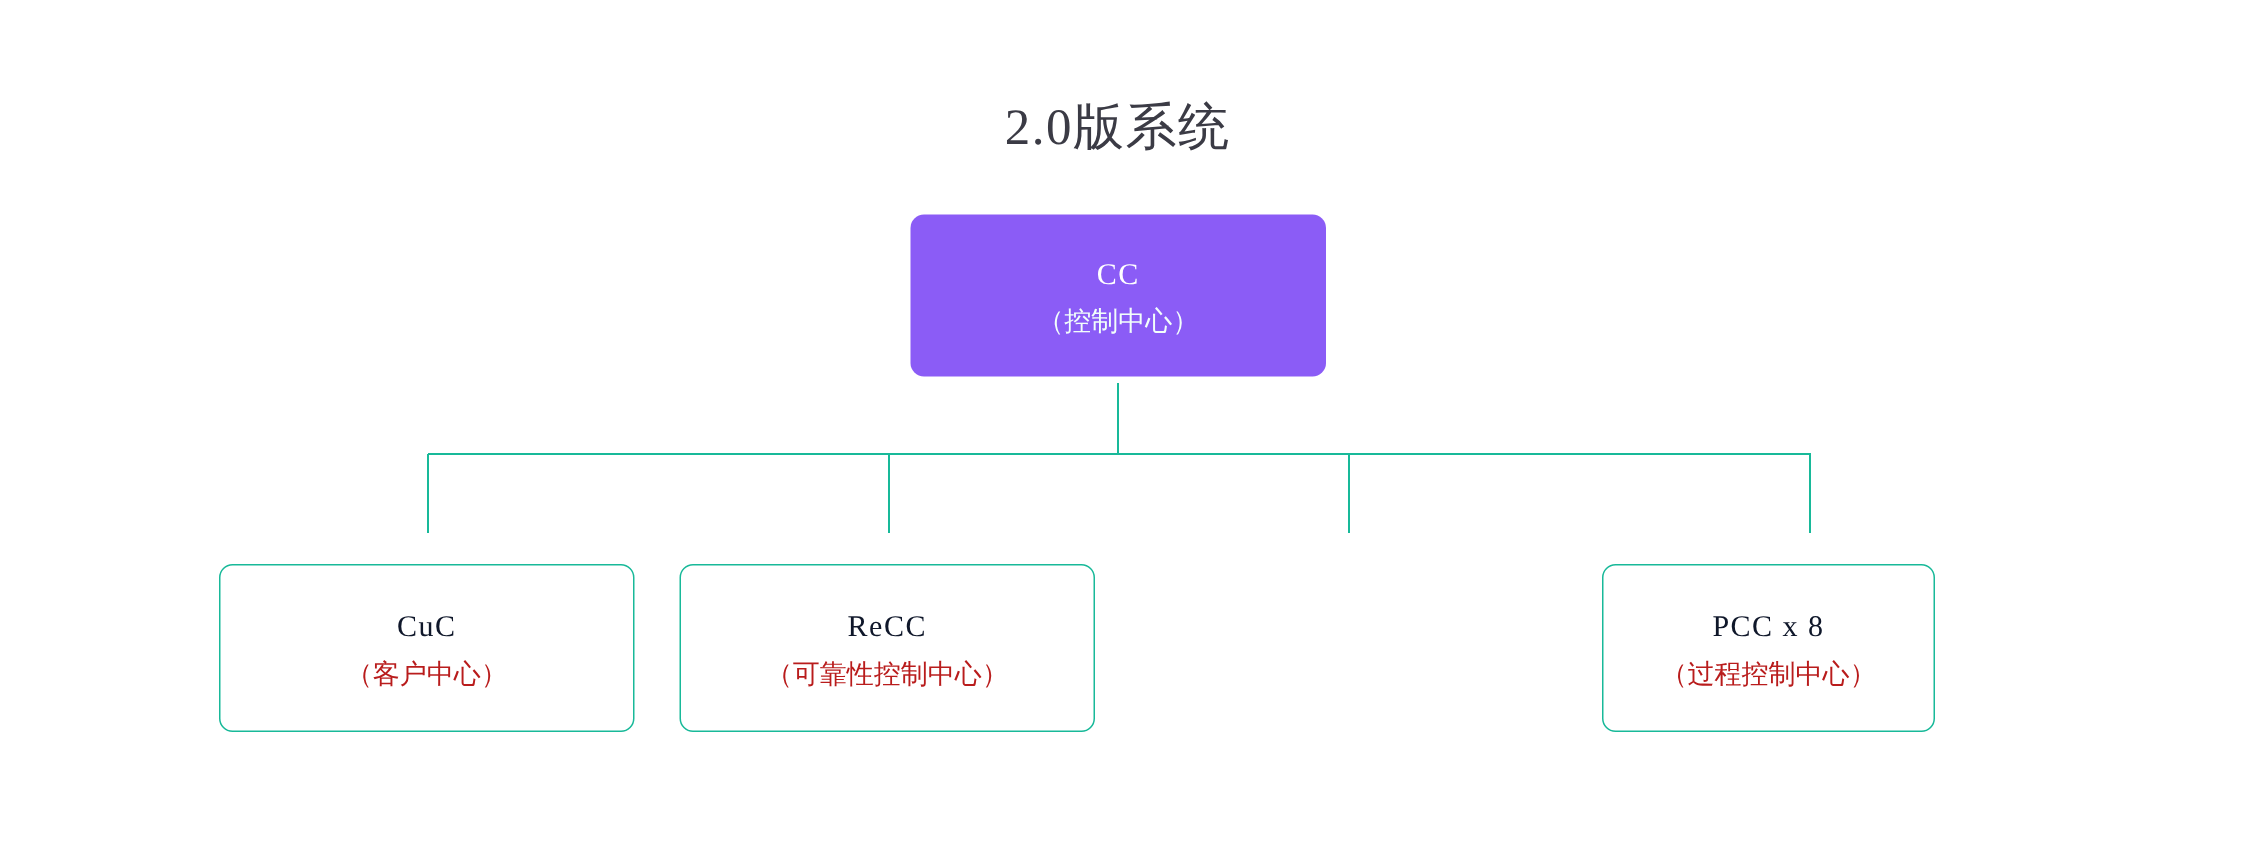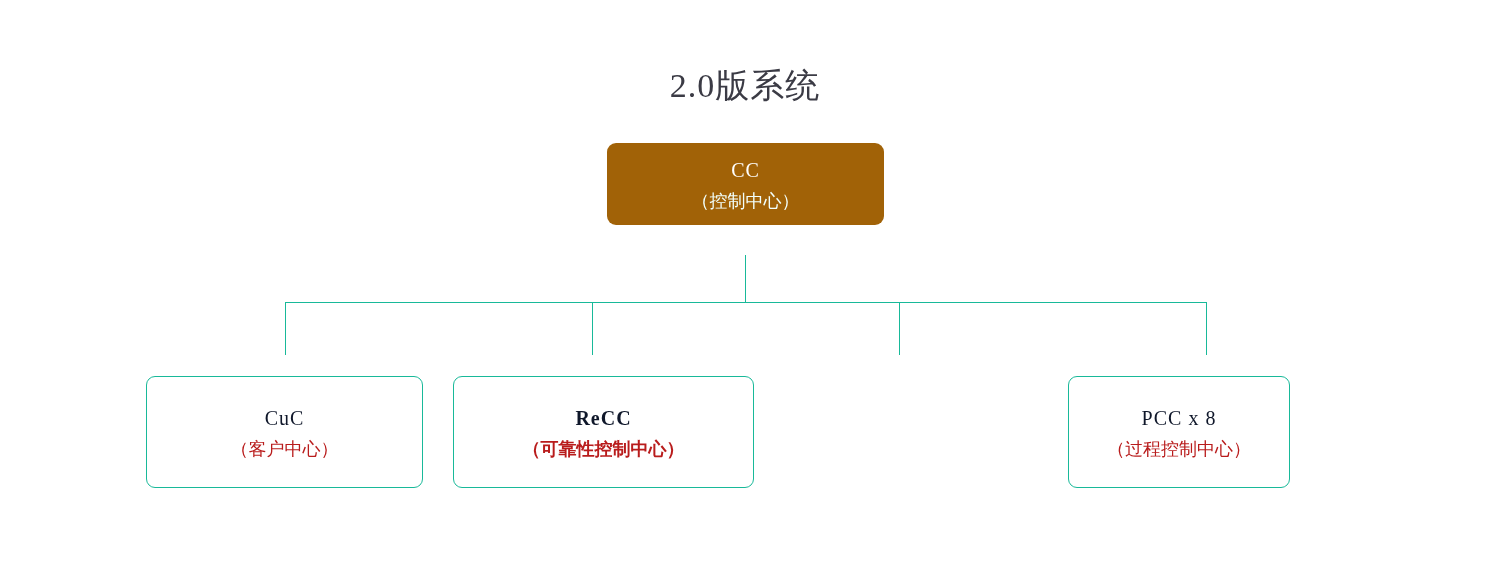--- a/index.html
+++ b/index.html
@@ -72,22 +72,22 @@
     font-size: 18px;
     line-height: 22px;
     white-space: nowrap;
   }
 
   
   .node.root {
     left: 607px;
     top: 143px;
     width: 277px;
-    height: 82px;
-    background: #a16207;
+    height: 108px;
+    background: #8b5cf6;
     border: none;
   }
   .node.root .node-code {
     color: #ffffff;
     margin-bottom: 7px;
   }
   .node.root .node-name {
     color: #f2fffb;
   }
 
@@ -100,21 +100,21 @@
   }
   .node.child .node-code {
     color: #0f172a;
     margin-bottom: 7px;
   }
   .node.child .node-name {
     color: #b91c1c;
   }
 
   .node.child.c0 { left: 146px;  width: 277px; }
-  .node.child.c1 { left: 453px;  width: 301px; font-weight: bold; }
+  .node.child.c1 { left: 453px;  width: 277px; }
   .node.child.c2 { left: 760px;  width: 277px; }
   .node.child.c3 { left: 1068px; width: 222px; }
 </style>
 </head>
 <body>
 
 <div id="canvas">
 
   <div class="diagram-title">2.0版系统</div>
 

